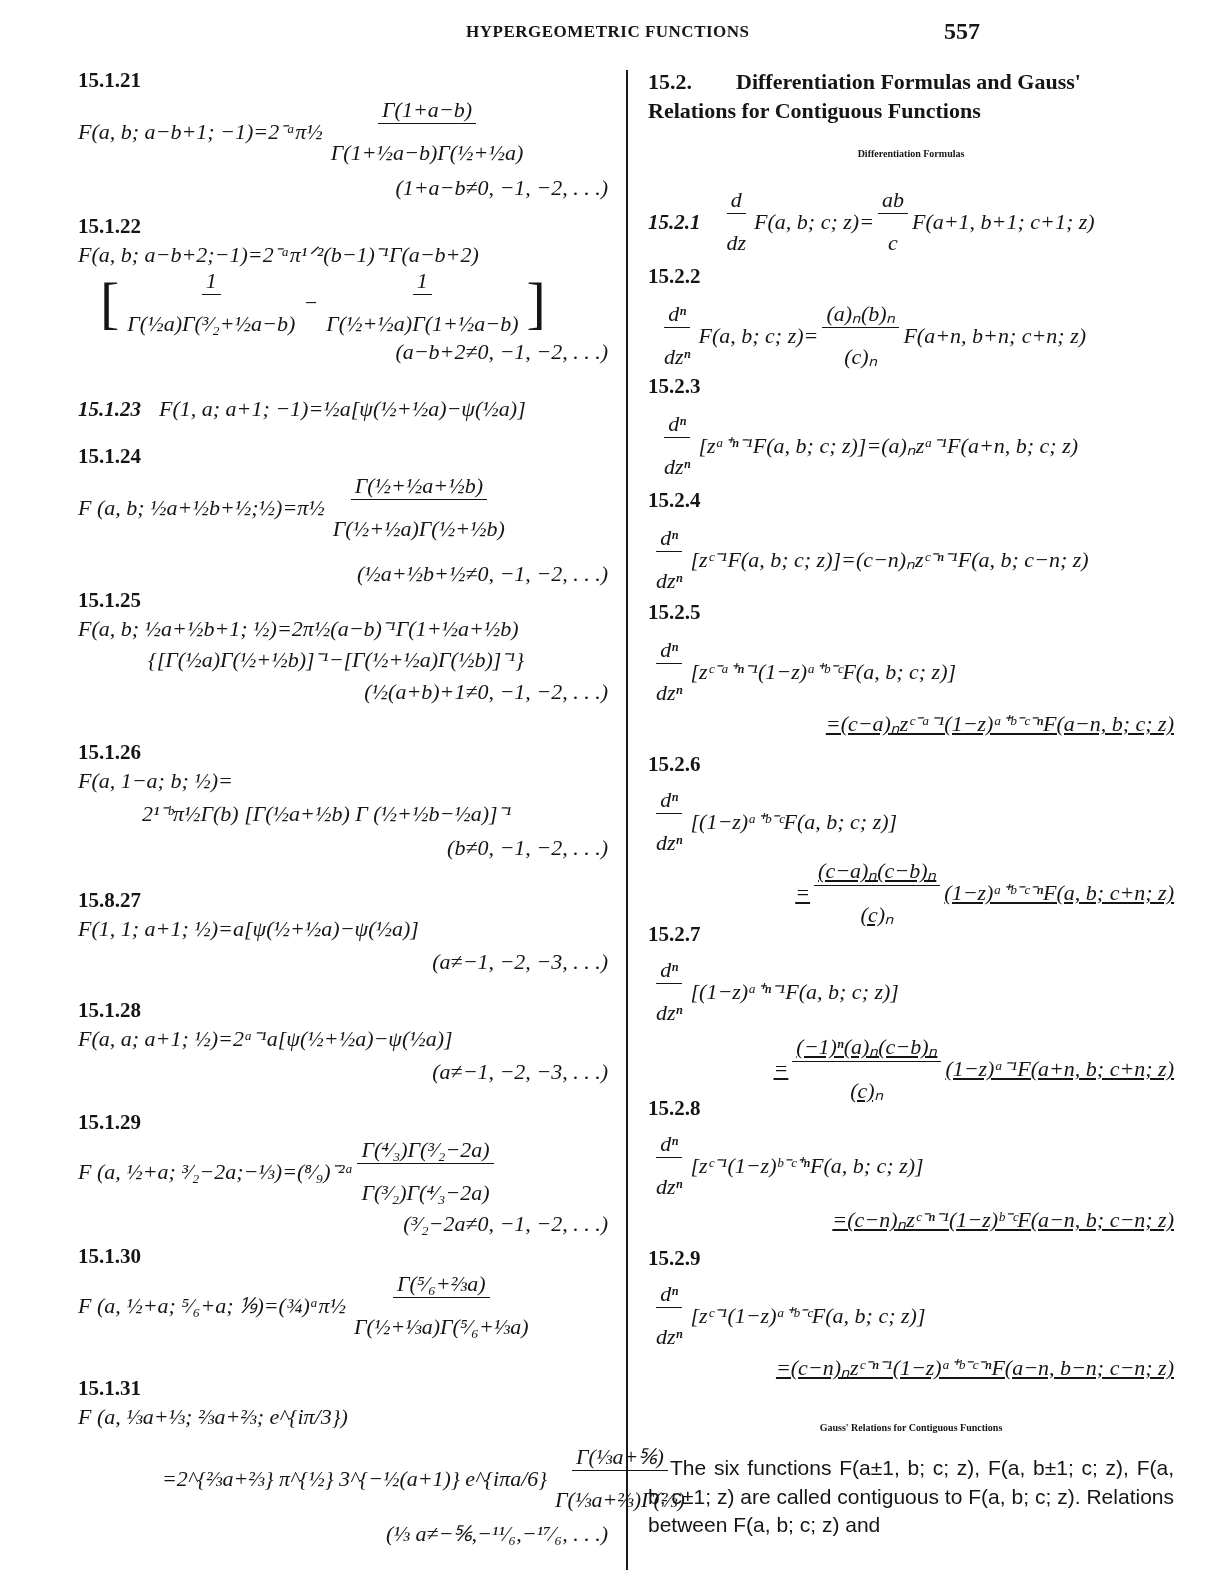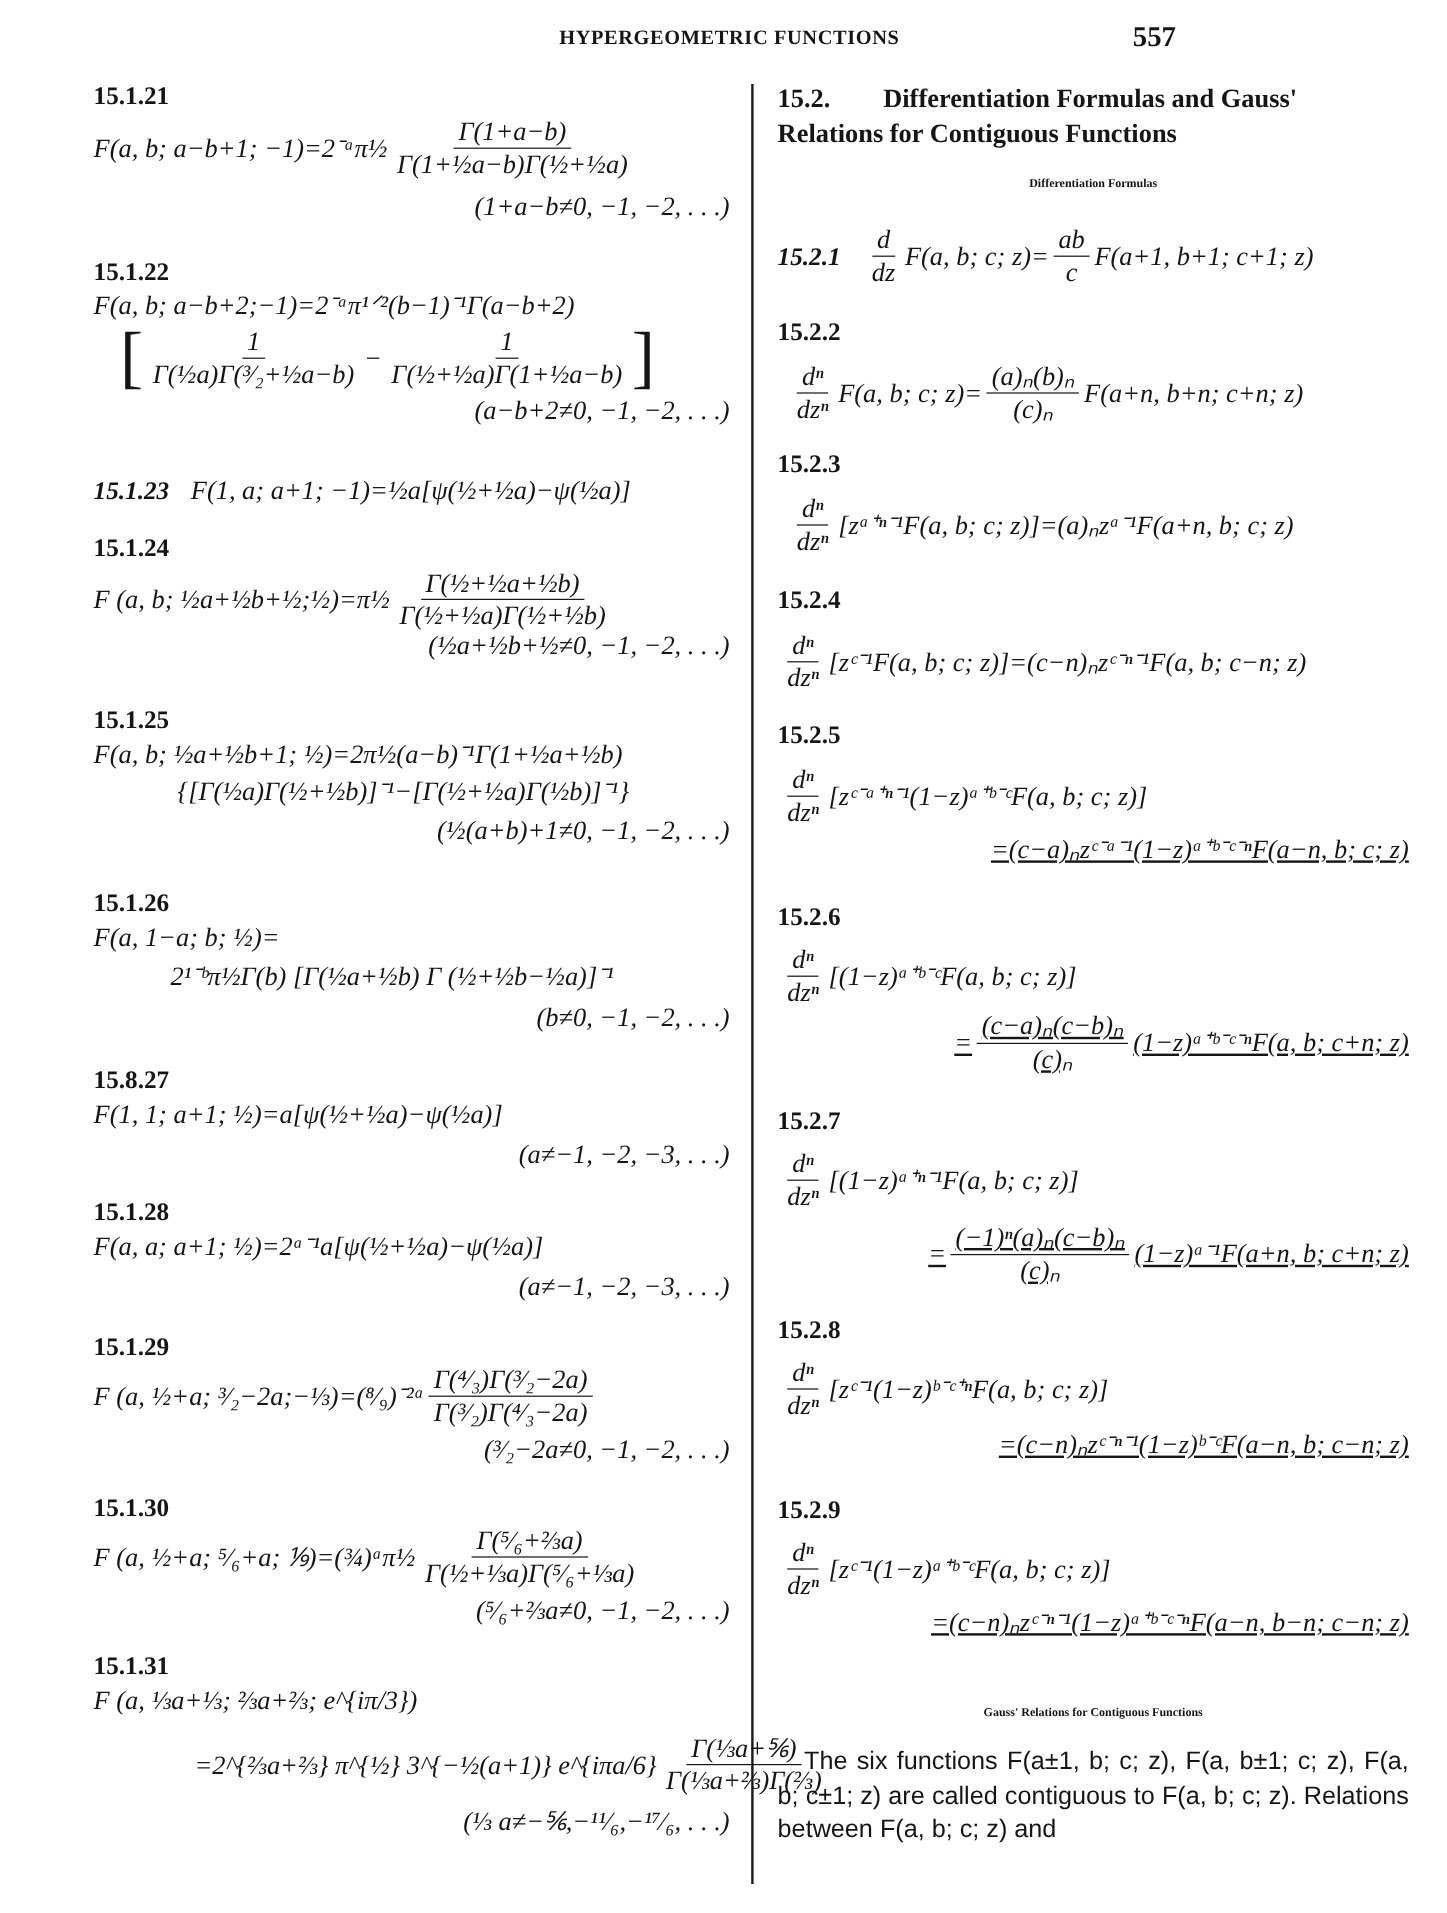--- a/index.html
+++ b/index.html
@@ -14,21 +14,21 @@
   .divider { position:absolute; left:626px; top:70px; width:2px; height:1500px; background:#1a1a1a; }
   .eq { position:absolute; left:0; width:100%; }
   .eq-num { font-family:"Liberation Serif", serif; font-weight:bold; font-size:21px; display:block; height:28px; }
   .eq-num-inline { font-family:"Liberation Serif", serif; font-weight:bold; font-size:21px; margin-right:18px; }
   .line { font-family:"Liberation Serif", serif; font-style:italic; font-size:22px; white-space:nowrap; display:flex; align-items:center; line-height:1.15; }
   .line.indent1 { padding-left:70px; }
   .line.right { justify-content:flex-end;text-decoration:underline; }
   .cond { font-family:"Liberation Serif", serif; font-style:italic; font-size:22px; text-align:right; white-space:nowrap; }
   .frac { display:inline-flex; flex-direction:column; align-items:center; vertical-align:middle; margin:0 4px; }
   .frac .num { border-bottom:1.5px solid #151515; padding:0 4px 1px; line-height:1.1; }
-  .frac .den { padding:1px 4px 0; line-height:1.1; }
+  .frac .den { padding:1px 4px 0; line-height:1.1;margin-top:16px; }
   .brackets { display:inline-flex; align-items:center; }
   .bigbr { font-size:58px; font-style:normal; line-height:1; font-weight:200; }
   .sec-title { font-family:"Liberation Serif", serif; font-weight:bold; font-size:22px; line-height:1.3; }
   .sec-title .num { display:inline-block; width:88px; }
   .subhead { font-family:"Liberation Serif", serif; font-weight:bold; font-size:10px; text-align:center; }
   .para { font-family:Liberation Sans, sans-serif; font-size:21px; line-height:1.36; text-align:justify; text-indent:22px; }
 </style>
 </head>
 <body>
 
@@ -83,21 +83,21 @@
 
   <div class="eq" style="top:376px">
     <span class="eq-num">15.1.24</span>
     <div class="line" style="margin-top:2px">
       <span>F (a, b; ½a+½b+½;½)=π½</span>
       <span class="frac">
         <span class="num">Γ(½+½a+½b)</span>
         <span class="den">Γ(½+½a)Γ(½+½b)</span>
       </span>
     </div>
-    <div class="cond" style="">(½a+½b+½≠0, −1, −2, . . .)</div>
+    <div class="cond" style="margin-top:20px">(½a+½b+½≠0, −1, −2, . . .)</div>
   </div>
 
   <div class="eq" style="top:520px">
     <span class="eq-num">15.1.25</span>
     <div class="line">F(a, b; ½a+½b+1; ½)=2π½(a−b)⁻¹Γ(1+½a+½b)</div>
     <div class="line indent1" style="margin-top:6px">{[Γ(½a)Γ(½+½b)]⁻¹−[Γ(½+½a)Γ(½b)]⁻¹}</div>
     <div class="cond" style="margin-top:6px">(½(a+b)+1≠0, −1, −2, . . .)</div>
   </div>
 
   <div class="eq" style="top:672px">
@@ -133,21 +133,20 @@
 
   <div class="eq" style="top:1176px">
     <span class="eq-num">15.1.30</span>
     <div class="line">
       <span>F (a, ½+a; ⁵⁄₆+a; ⅑)=(¾)ᵃπ½</span>
       <span class="frac">
         <span class="num">Γ(⁵⁄₆+⅔a)</span>
         <span class="den">Γ(½+⅓a)Γ(⁵⁄₆+⅓a)</span>
       </span>
     </div>
-    <div class="cond" style="margin-top:6px">(⁵⁄₆+⅔a≠0, −1, −2, . . .)</div>
   </div>
 
   <div class="eq" style="top:1308px">
     <span class="eq-num">15.1.31</span>
     <div class="line">F (a, ⅓a+⅓; ⅔a+⅔; e^{iπ/3})</div>
     <div class="line" style="padding-left:84px; margin-top:16px">
       <span>=2^{⅔a+⅔} π^{½} 3^{−½(a+1)} e^{iπa/6}</span>
       <span class="frac">
         <span class="num">Γ(⅓a+⅚)</span>
         <span class="den">Γ(⅓a+⅔)Γ(⅔)</span>

